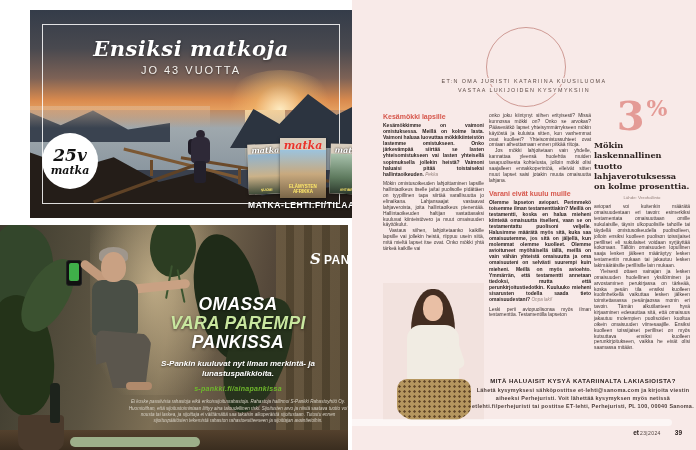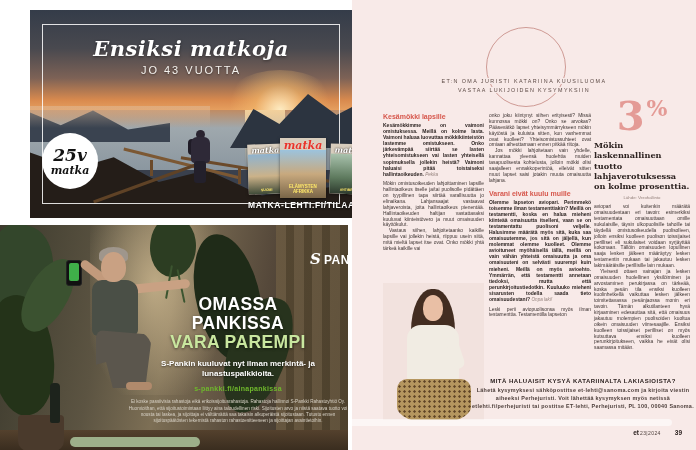--- a/index.html
+++ b/index.html
@@ -89,21 +89,21 @@
   .sp-phone-screen{left:2px;top:2px;width:10px;height:18px;background:#3fae49;border-radius:2px;position:absolute;}
   .sp-man-head{left:101px;top:252px;width:25px;height:30px;background:#c9a183;border-radius:50% 50% 45% 45%;}
   .sp-man-hair{left:99px;top:247px;width:29px;height:16px;background:#9f968c;border-radius:50% 50% 30% 30%;}
   .sp-man-torso{left:92px;top:280px;width:46px;height:56px;background:#4a4f46;border-radius:10px 12px 6px 6px;}
   .sp-man-legs{left:96px;top:330px;width:56px;height:58px;background:#5b564d;border-radius:8px 20px 6px 10px;
      clip-path:polygon(0 0,100% 8%,88% 100%,30% 100%,18% 55%,0 60%);}
   .sp-man-foot{left:126px;top:382px;width:26px;height:8px;background:#b08a6c;border-radius:4px;}
   .sp-logo{left:0;top:250px;width:372px;text-align:right;color:#fff;}
   .sp-logo .s-glyph{font-family:"DejaVu Serif","Liberation Serif",serif;font-style:italic;font-weight:700;font-size:15px;margin-right:3px;}
   .sp-logo .s-word{font-weight:800;font-size:12px;letter-spacing:.5px;}
-  .sp-copy{left:128px;top:295px;width:220px;text-align:center;color:#fff;}
+  .sp-copy{left:128px;top:295px;width:220px;text-align:center;color:#fff;font-style:italic;}
   .sp-h{font-weight:800;font-size:17.5px;line-height:1.08;letter-spacing:.4px;text-shadow:0 1px 3px rgba(0,0,0,.5);}
   .sp-h-green{color:#c9e79f;}
   .sp-sub{margin-top:7px;font-weight:700;font-size:8px;line-height:1.3;text-shadow:0 1px 2px rgba(0,0,0,.5);}
   .sp-url{margin-top:6px;font-weight:700;font-size:7px;color:#6fb82c;letter-spacing:.3px;}
   .sp-legal{margin-top:7px;font-size:4.6px;line-height:1.35;color:#d8d2c6;font-weight:400;}
 
   
   .page-r{left:352px;top:0;width:344px;height:450px;background:#f8eae8;}
   .pj-circle{left:134px;top:27px;width:78px;height:78px;border:1.5px solid #cf9b95;border-radius:50%;}
   .pj-title{left:0;top:36px;width:344px;text-align:center;color:#231c1a;
@@ -221,22 +221,22 @@
   <div class="abs sp-man-torso"></div>
   <div class="abs sp-man-legs"></div>
   <div class="abs sp-man-foot"></div>
   <div class="abs sp-man-hair"></div>
   <div class="abs sp-man-head"></div>
   <div class="abs sp-logo">
     <span class="s-glyph">S</span><span class="s-word">PANKKI</span>
   </div>
   <div class="abs sp-copy">
     <div class="sp-h">OMASSA</div>
+    <div class="sp-h sp-h-green">VARA PAREMPI</div>
     <div class="sp-h">PANKISSA</div>
-    <div class="sp-h sp-h-green">VARA PAREMPI</div>
     <div class="sp-sub">S-Pankin kuuluvat nyt ilman merkintä- ja lunastuspalkkioita.</div>
     <div class="sp-url">s-pankki.fi/ainapankissa</div>
     <div class="sp-legal">Ei koske passiivisia rahastoja eikä erikoissijoitusrahastoja. Rahastoja hallinnoi S-Pankki Rahastoyhtiö Oy. Huomioithan, että sijoitustoimintaan liittyy aina taloudellinen riski. Sijoitusten arvo ja niistä saatava tuotto voi nousta tai laskea, ja sijoittaja ei välttämättä saa takaisin alkuperäistä sijoitustaan. Tutustu ennen sijoituspäätösten tekemistä rahaston rahastoesitteeseen ja sijoittajan avaintietoihin.</div>
   </div>
 
   <div class="abs page-r">
     <div class="abs pj-circle"></div>
     <div class="abs pj-subtitle">
       <div><span class="mask">ET:N OMA JURISTI KATARIINA KUUSILUOMA</span></div>
       <div><span class="mask">VASTAA LUKIJOIDEN KYSYMYKSIIN</span></div>

